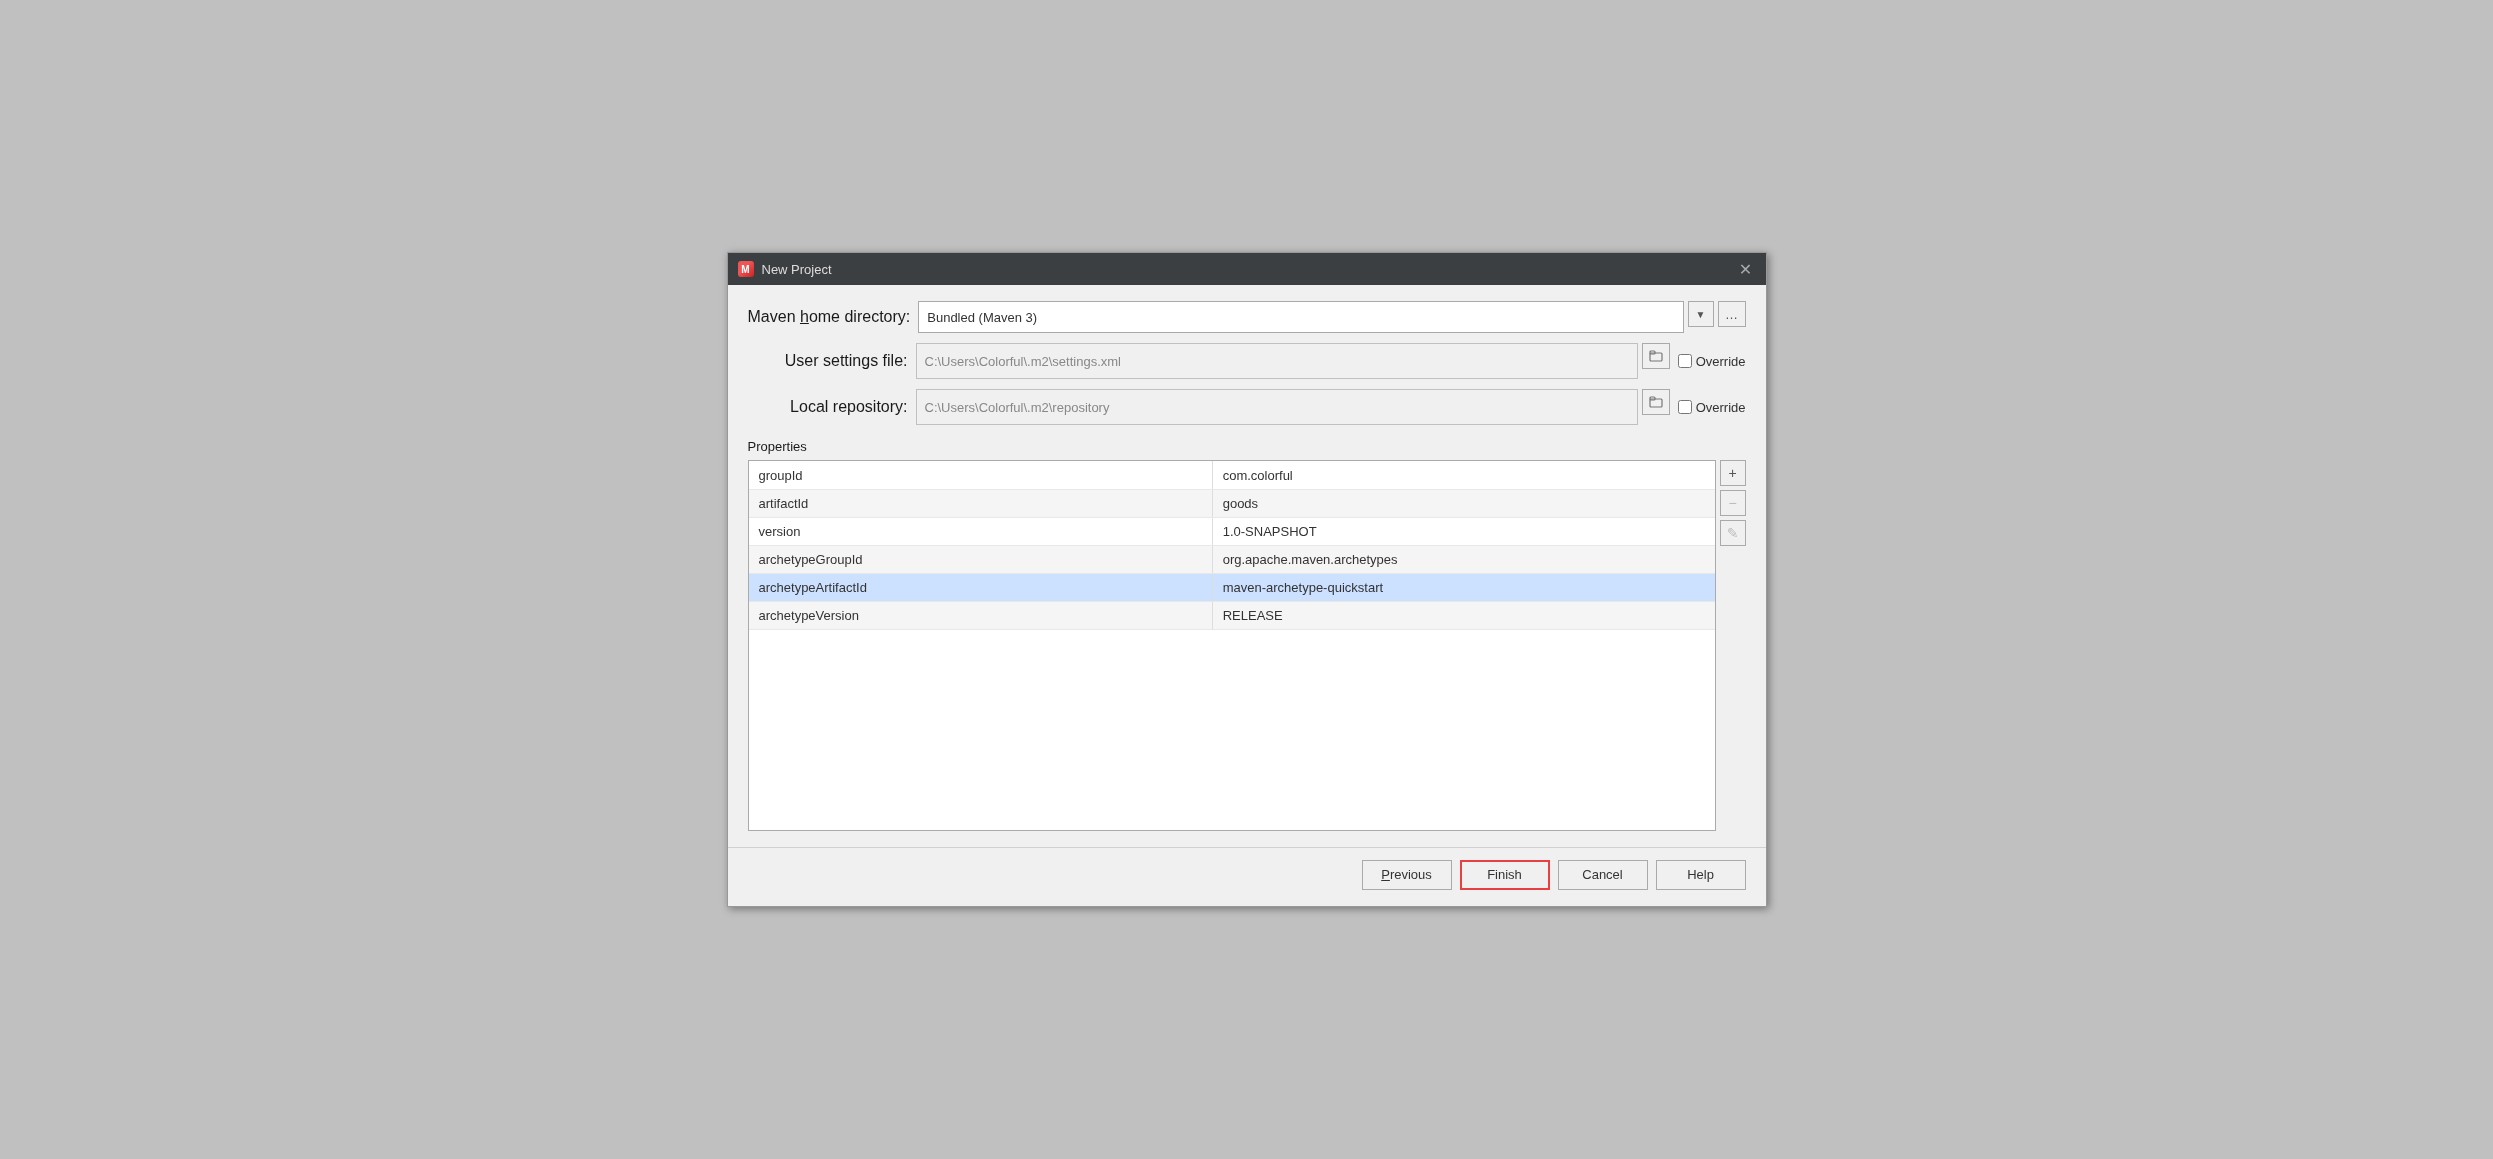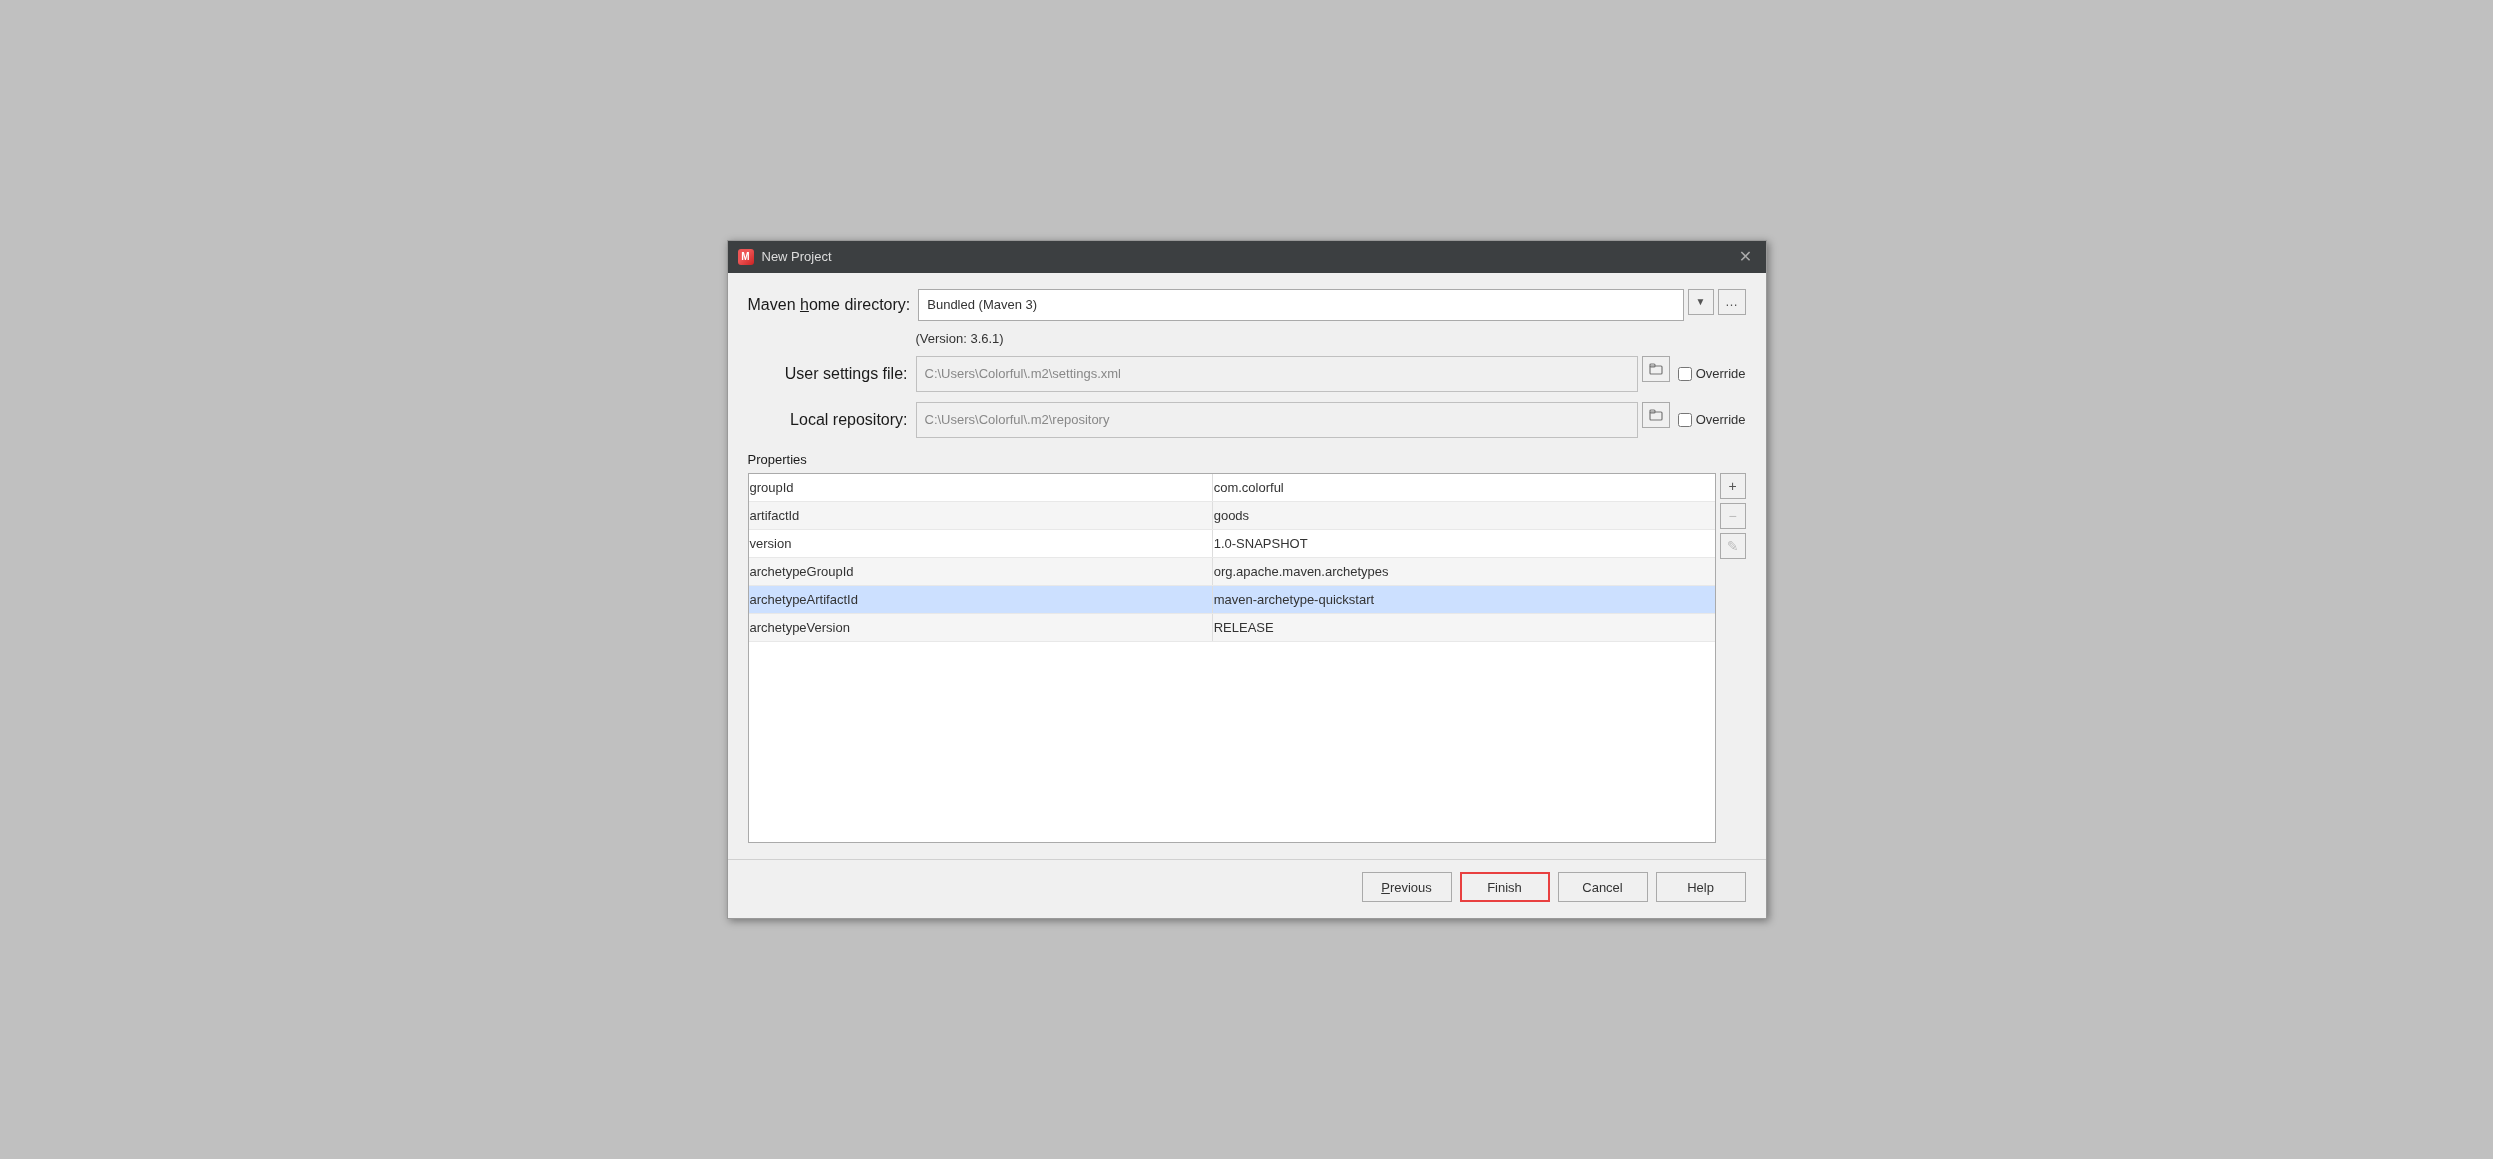--- a/index.html
+++ b/index.html
@@ -195,21 +195,21 @@
 
     .properties-table tr:nth-child(even) {
       background: #f5f5f5;
     }
 
     .properties-table tr.selected {
       background: #cce0ff;
     }
 
     .properties-table td {
-      padding: 4px 1px;
+      padding: 4px 10px;
       font-size: 13px;
       border-bottom: 1px solid #e8e8e8;
       color: #333;
     }
 
     .properties-table td:first-child {
       width: 48%;
       border-right: 1px solid #ddd;
     }
 
@@ -286,23 +286,20 @@
       <span class="form-label">
         Maven <span class="underline">h</span>ome directory:
       </span>
       <div class="combo-container">
         <input class="combo-input" type="text" readonly="" value="Bundled (Maven 3)" style="">
         <div class="combo-dropdown">▼</div>
         <div class="browse-btn">…</div>
       </div>
     </div>
 
-    <div class="version-text">
-      <span>(Version: 3.6.1)</span>
-    </div>
 
     <div class="form-row">
       <span class="form-label">User settings file:</span>
       <div class="combo-container">
         <input class="path-input" type="text" readonly="" value="C:\Users\Colorful\.m2\settings.xml" style="">
         <div class="browse-btn">
           <svg width="14" height="14" viewBox="0 0 14 14" fill="none">
             <rect x="1" y="4" width="12" height="8" rx="1" fill="none" stroke="#777" stroke-width="1.2"></rect>
             <rect x="1" y="2" width="5" height="3" rx="1" fill="none" stroke="#777" stroke-width="1.2"></rect>
           </svg>

